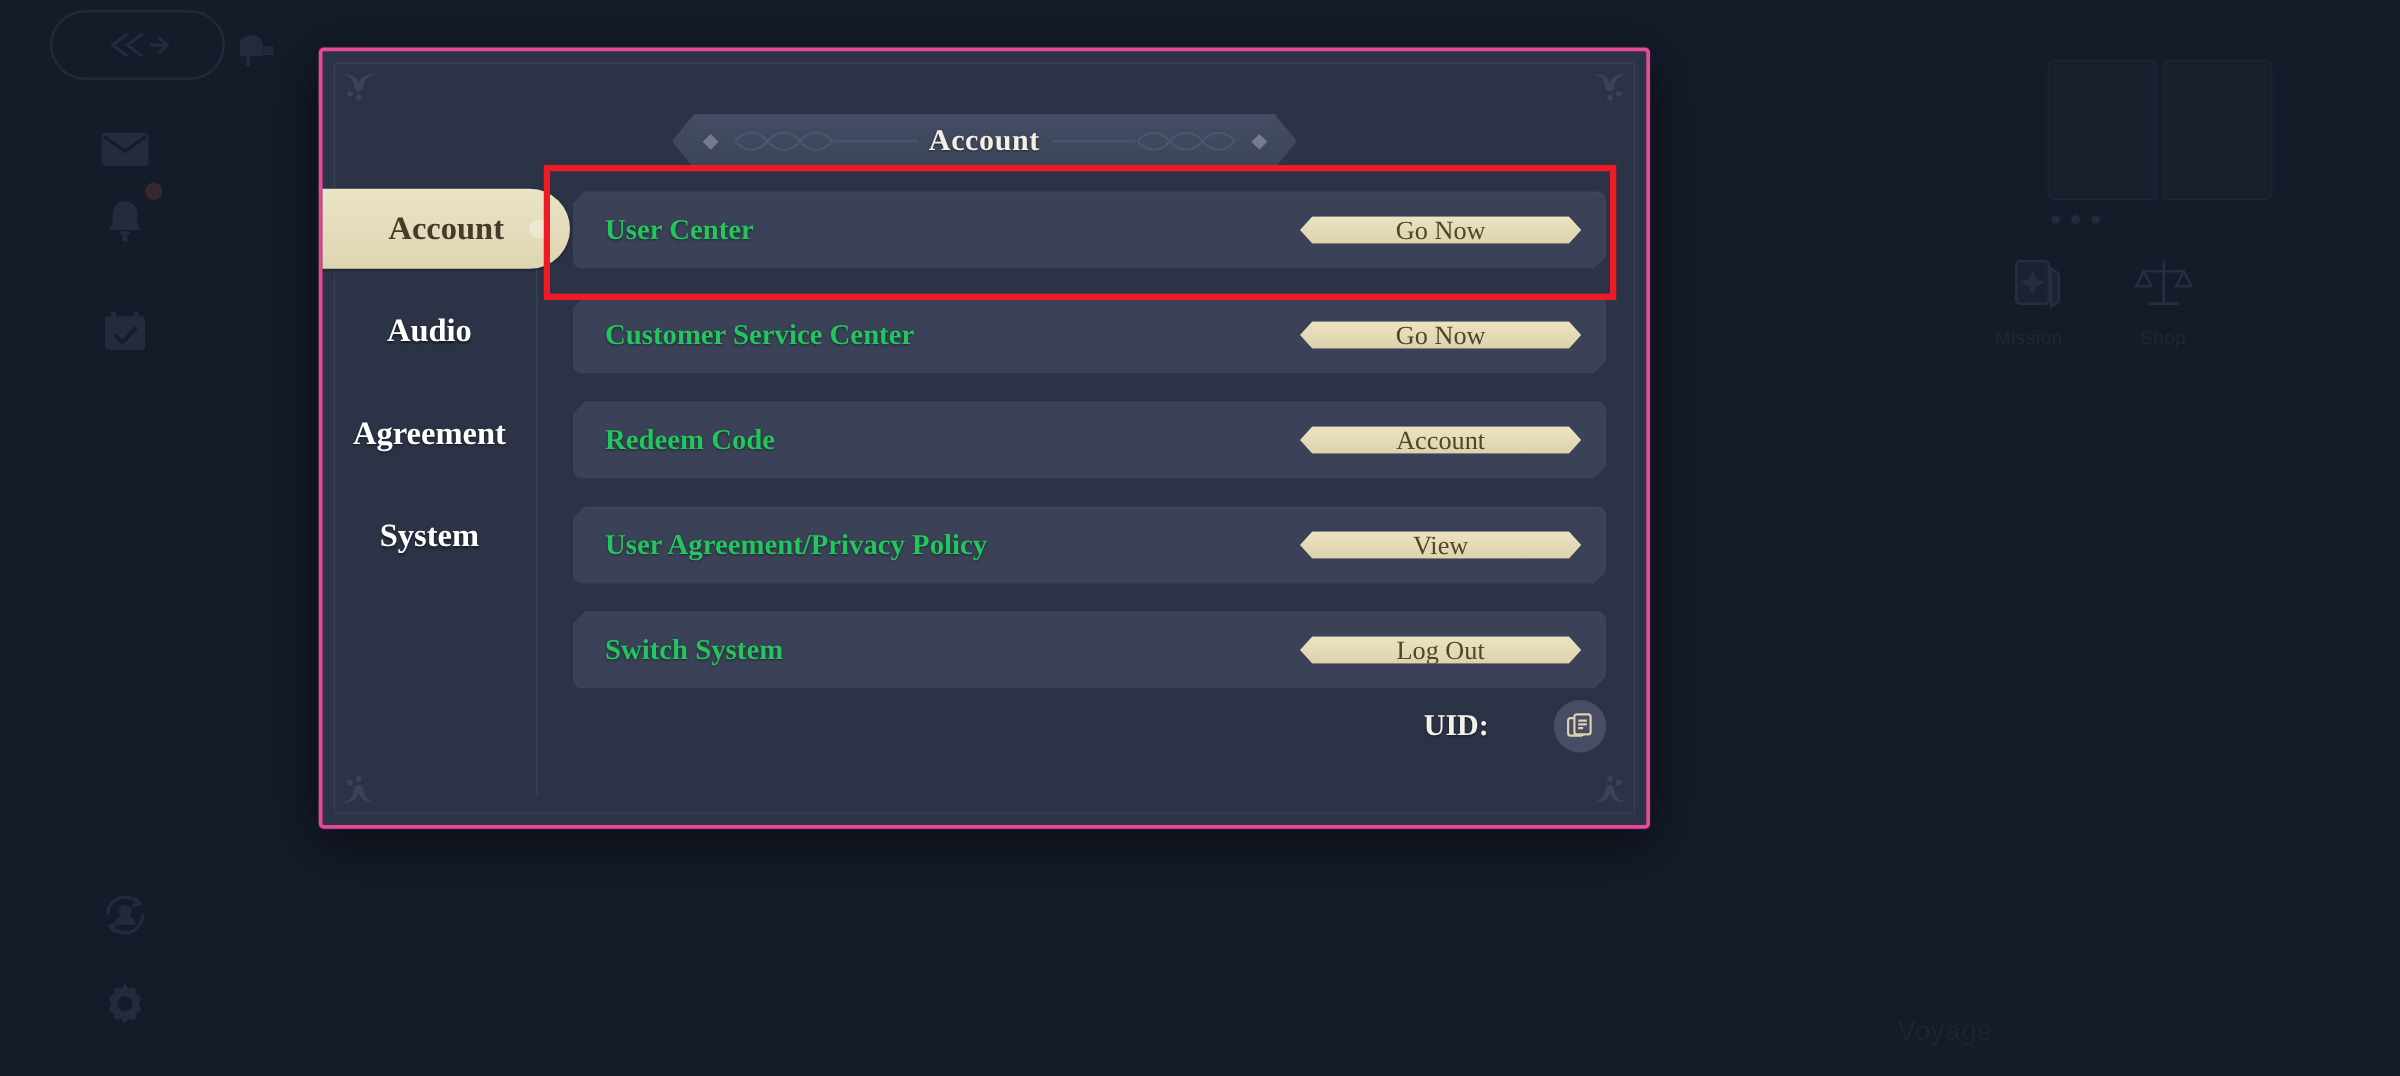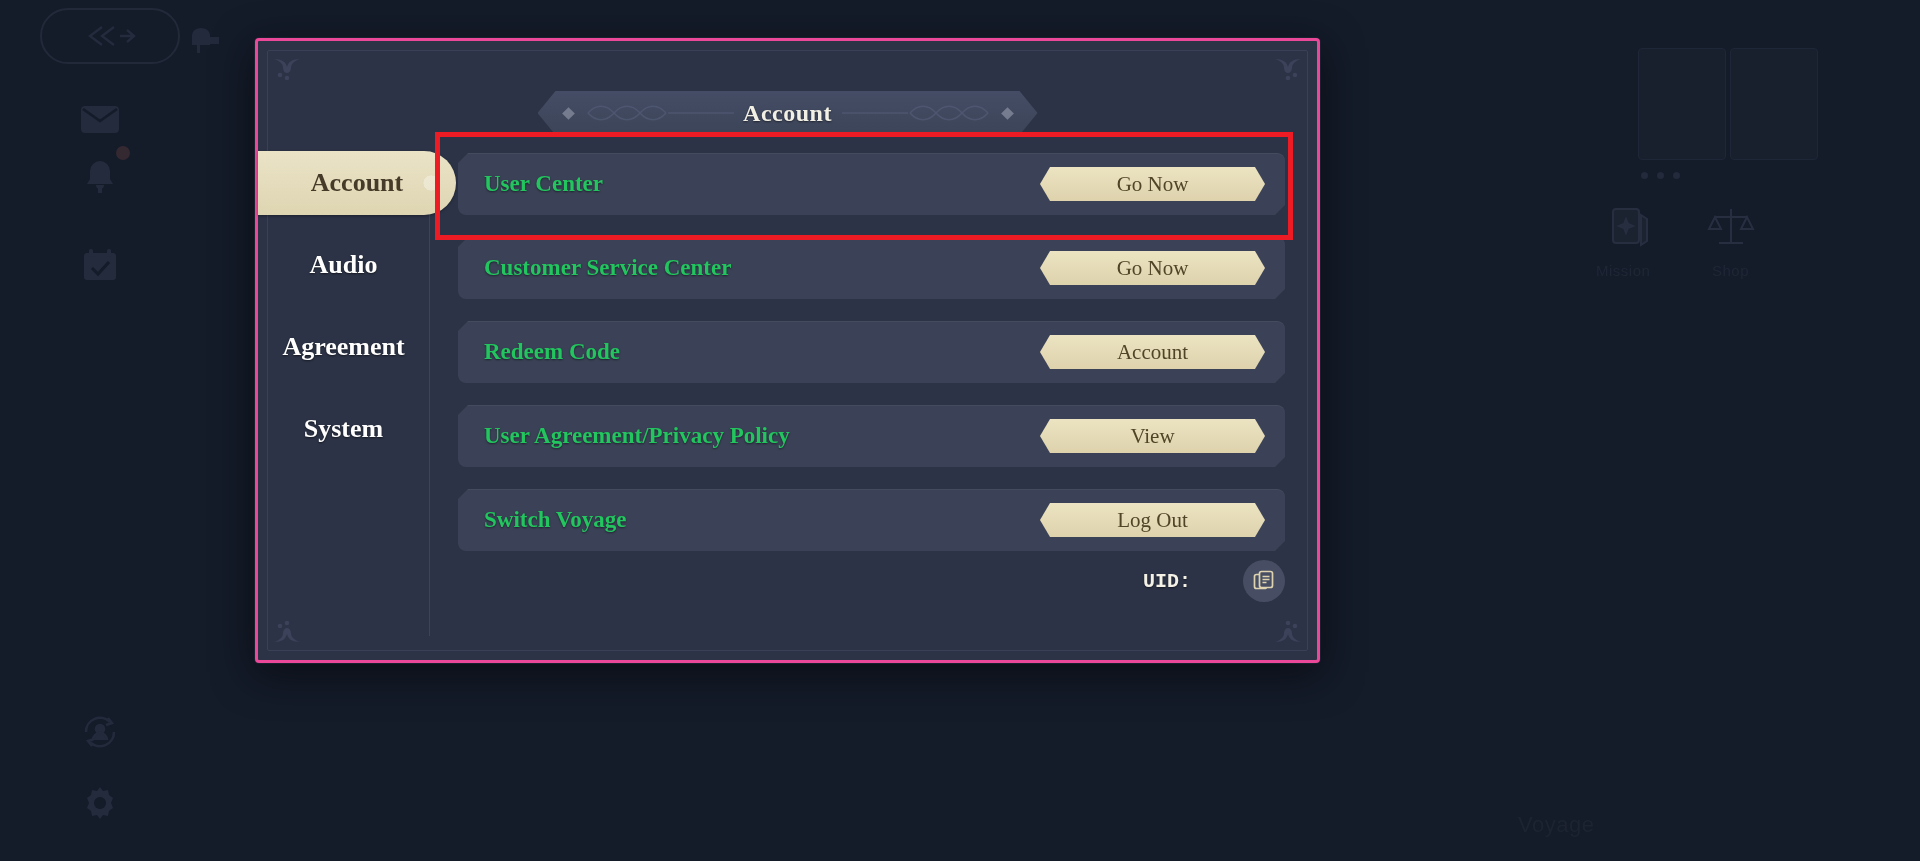--- a/index.html
+++ b/index.html
@@ -130,38 +130,38 @@
     padding:0 20px 0 26px;
     box-shadow:inset 0 1px 0 rgba(255,255,255,.05);
   }
   .row-label{
     color:#22c55e; font-size:23px; font-weight:bold;
     font-family:"Liberation Serif", serif;
     text-shadow:0 1px 2px rgba(0,0,0,.5);
     flex:1;
   }
   .row-btn{
-    width:225px; height:34px;
+    width:225px; height:22px;
     background:linear-gradient(180deg,#ece3c2 0%, #ddd2ac 100%);
     clip-path:polygon(10px 0, calc(100% - 10px) 0, 100% 50%, calc(100% - 10px) 100%, 10px 100%, 0 50%);
     display:flex; align-items:center; justify-content:center;
     color:#514528; font-size:21px;
     font-family:"Liberation Serif", serif;
     cursor:pointer;
   }
 
   
   .uid-row{
     position:absolute; right:32px; bottom:58px;
     display:flex; align-items:center; gap:26px;
     z-index:4;
   }
   .uid-text{
-    color:#f4f1e7; font-size:20px; font-weight:bold;
-    font-family:Liberation Mono, monospace;
+    color:#f4f1e7; font-size:24px; font-weight:bold;
+    font-family:Liberation Serif, serif;
     text-shadow:0 1px 2px rgba(0,0,0,.5);
   }
   .copy-btn{
     width:42px; height:42px; border-radius:50%;
     background:#474e63;
     display:flex; align-items:center; justify-content:center;
     cursor:pointer;
   }
 
   
@@ -355,21 +355,21 @@
     </div>
 
     <div class="row">
       <span class="row-label">User Agreement/Privacy Policy</span>
       <div class="row-btn">
         <span>View</span>
       </div>
     </div>
 
     <div class="row">
-      <span class="row-label">Switch Voyage</span>
+      <span class="row-label">Switch System</span>
       <div class="row-btn">
         <span>Log Out</span>
       </div>
     </div>
 
   </div>
 
   <div class="uid-row">
     <span class="uid-text">UID:</span>
     <span class="uid-text"></span>

